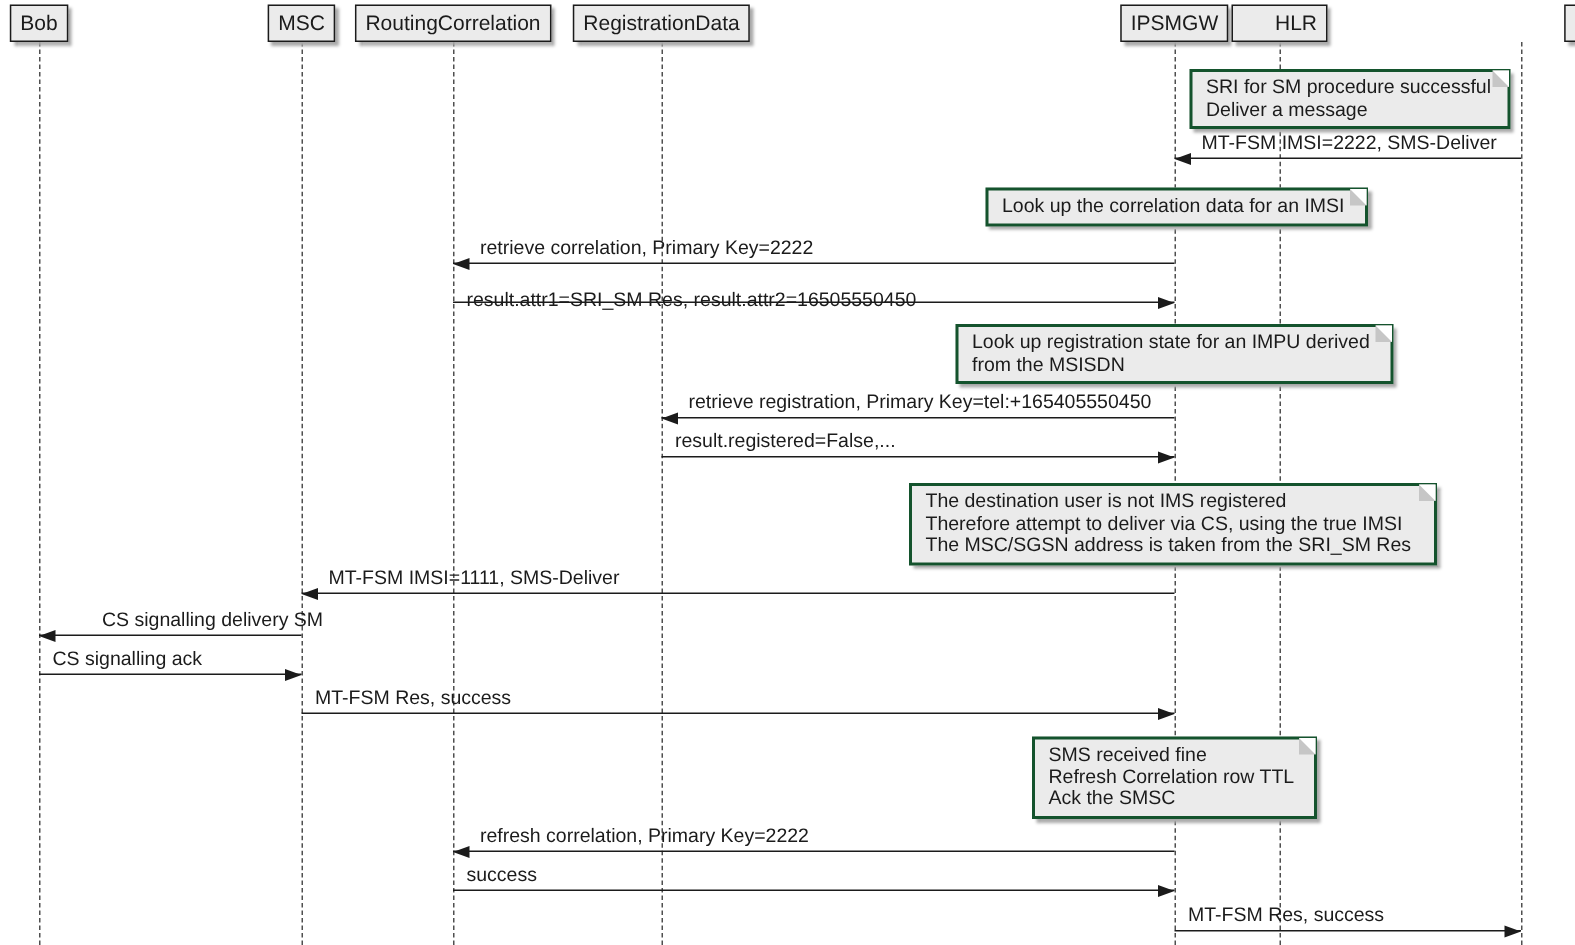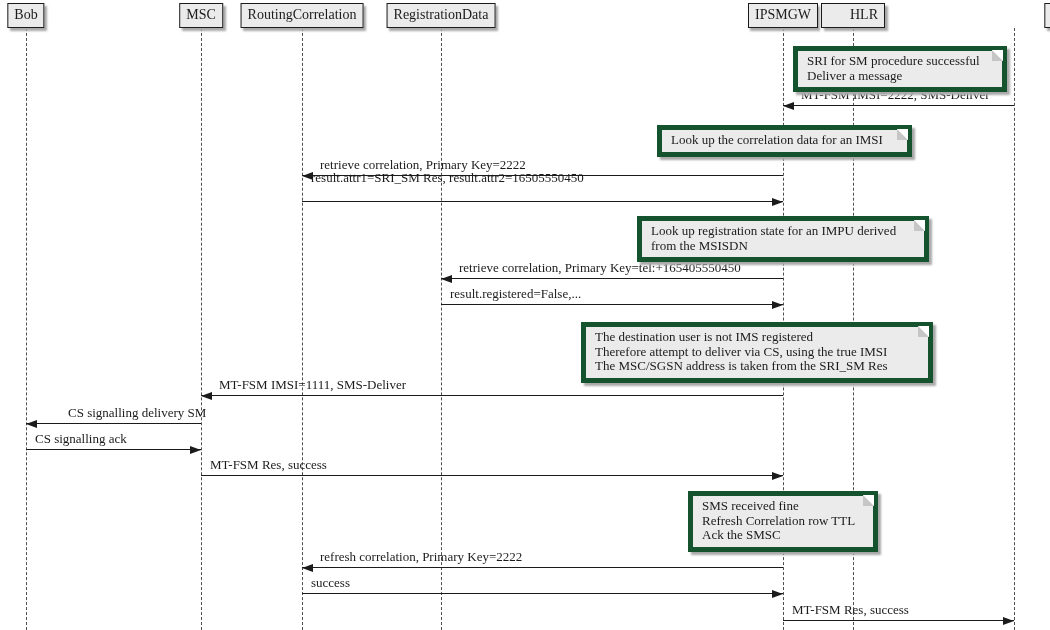--- a/index.html
+++ b/index.html
@@ -1,21 +1,21 @@
 <!DOCTYPE html>
 <html><head>
 <meta charset="utf-8">
 <style>
   html, body { margin: 0; padding: 0; background: #ffffff; }
   #canvas {
     position: relative;
     width: 1050px;
     height: 630px;
     background: #ffffff;
-    font-family: Liberation Serif, serif;
+    font-family: Liberation Sans, sans-serif;
     font-size: 13px;
     color: #1b1b1b;
     overflow: hidden;
   }
   .participant {
     position: absolute;
     top: 3px;
     transform: translateX(-50%);
     background: #ebebeb;
     border: 1.5px solid #1b1b1b;
@@ -58,21 +58,21 @@
   .msg-label {
     position: absolute;
     white-space: nowrap;
     height: 16px;
     line-height: 16px;
     z-index: 3;
   }
   .note {
     position: absolute;
     background: #ebebeb;
-    border: 5px solid #14532d;
+    border: 2px solid #14532d;
     box-shadow: 2.5px 2.5px 2px #a9a9a9;
     padding: 3px 9px 4px 9px;
     box-sizing: border-box;
     z-index: 6;
     line-height: 14.5px;
   }
   .note-line { white-space: nowrap; }
   .note-fold {
     position: absolute;
     top: -1px;
@@ -116,24 +116,24 @@
       <div>SMSC</div>
     </div>
     <div class="msg-line" style="left: 783px; width: 231px; top: 105px;"></div>
     <div class="msg-head left" style="top: 101.5px; left: 783px;"></div>
     <div class="msg-label" style="left: 801px; top: 87px;">MT-FSM IMSI=2222, SMS-Deliver</div>
     <div class="msg-line" style="left: 302px; width: 481px; top: 175px;"></div>
     <div class="msg-head left" style="top: 171.5px; left: 302px;"></div>
     <div class="msg-label" style="left: 320px; top: 157px;">retrieve correlation, Primary Key=2222</div>
     <div class="msg-line" style="left: 302px; width: 481px; top: 201px;"></div>
     <div class="msg-head right" style="top: 197.5px; left: 772px;"></div>
-    <div class="msg-label" style="left: 311px; top: 170px;">result.attr1=SRI_SM Res, result.attr2=16505550450</div>
+    <div class="msg-label" style="left: 311px; top: 192px;">result.attr1=SRI_SM Res, result.attr2=16505550450</div>
     <div class="msg-line" style="left: 441px; width: 342px; top: 278px;"></div>
     <div class="msg-head left" style="top: 274.5px; left: 441px;"></div>
-    <div class="msg-label" style="left: 459px; top: 260px;">retrieve correlation, Primary Key=tel:+165405550450</div>
+    <div class="msg-label" style="left: 459px; top: 260px;">retrieve registration, Primary Key=tel:+165405550450</div>
     <div class="msg-line" style="left: 441px; width: 342px; top: 304px;"></div>
     <div class="msg-head right" style="top: 300.5px; left: 772px;"></div>
     <div class="msg-label" style="left: 450px; top: 286px;">result.registered=False,...</div>
     <div class="msg-line" style="left: 201px; width: 582px; top: 395px;"></div>
     <div class="msg-head left" style="top: 391.5px; left: 201px;"></div>
     <div class="msg-label" style="left: 219px; top: 377px;">MT-FSM IMSI=1111, SMS-Deliver</div>
     <div class="msg-line" style="left: 26px; width: 175px; top: 423px;"></div>
     <div class="msg-head left" style="top: 419.5px; left: 26px;"></div>
     <div class="msg-label" style="left: 44px; top: 405px; margin-left: 24px;">CS signalling delivery SM</div>
     <div class="msg-line" style="left: 26px; width: 175px; top: 449px;"></div>
@@ -158,21 +158,21 @@
     </div>
     <div class="note" style="left: 637px; top: 216px; min-width: 292px;">
       <div class="note-fold"></div>
       <div class="note-line">Look up registration state for an IMPU derived</div>
       <div class="note-line">from the MSISDN</div>
     </div>
     <div class="note" style="left: 657px; top: 125px; min-width: 255px;">
       <div class="note-fold"></div>
       <div class="note-line">Look up the correlation data for an IMSI</div>
     </div>
-    <div class="note" style="left: 581px; top: 322px; min-width: 352px;">
+    <div class="note" style="left: 606px; top: 322px; min-width: 352px;">
       <div class="note-fold"></div>
       <div class="note-line">The destination user is not IMS registered</div>
       <div class="note-line">Therefore attempt to deliver via CS, using the true IMSI</div>
       <div class="note-line">The MSC/SGSN address is taken from the SRI_SM Res</div>
     </div>
     <div class="note" style="left: 688px; top: 491px; min-width: 190px;">
       <div class="note-fold"></div>
       <div class="note-line">SMS received fine</div>
       <div class="note-line">Refresh Correlation row TTL</div>
       <div class="note-line">Ack the SMSC</div>

